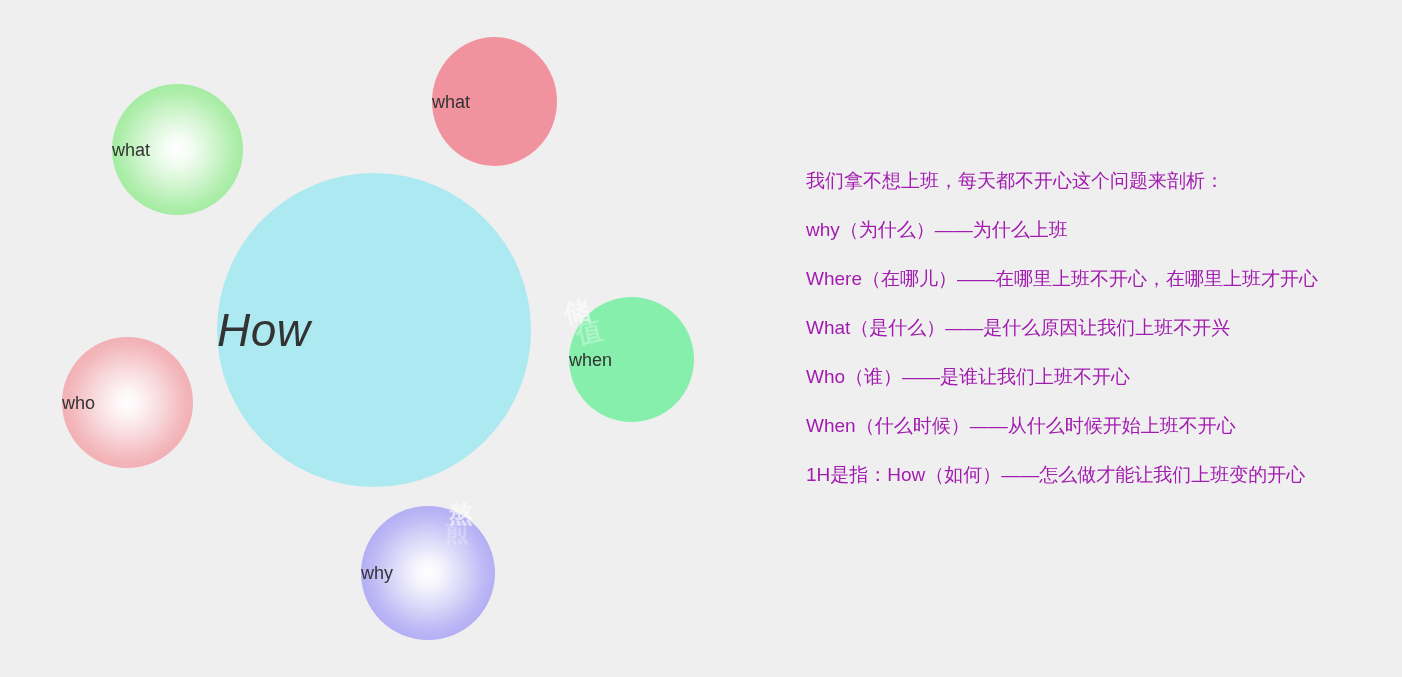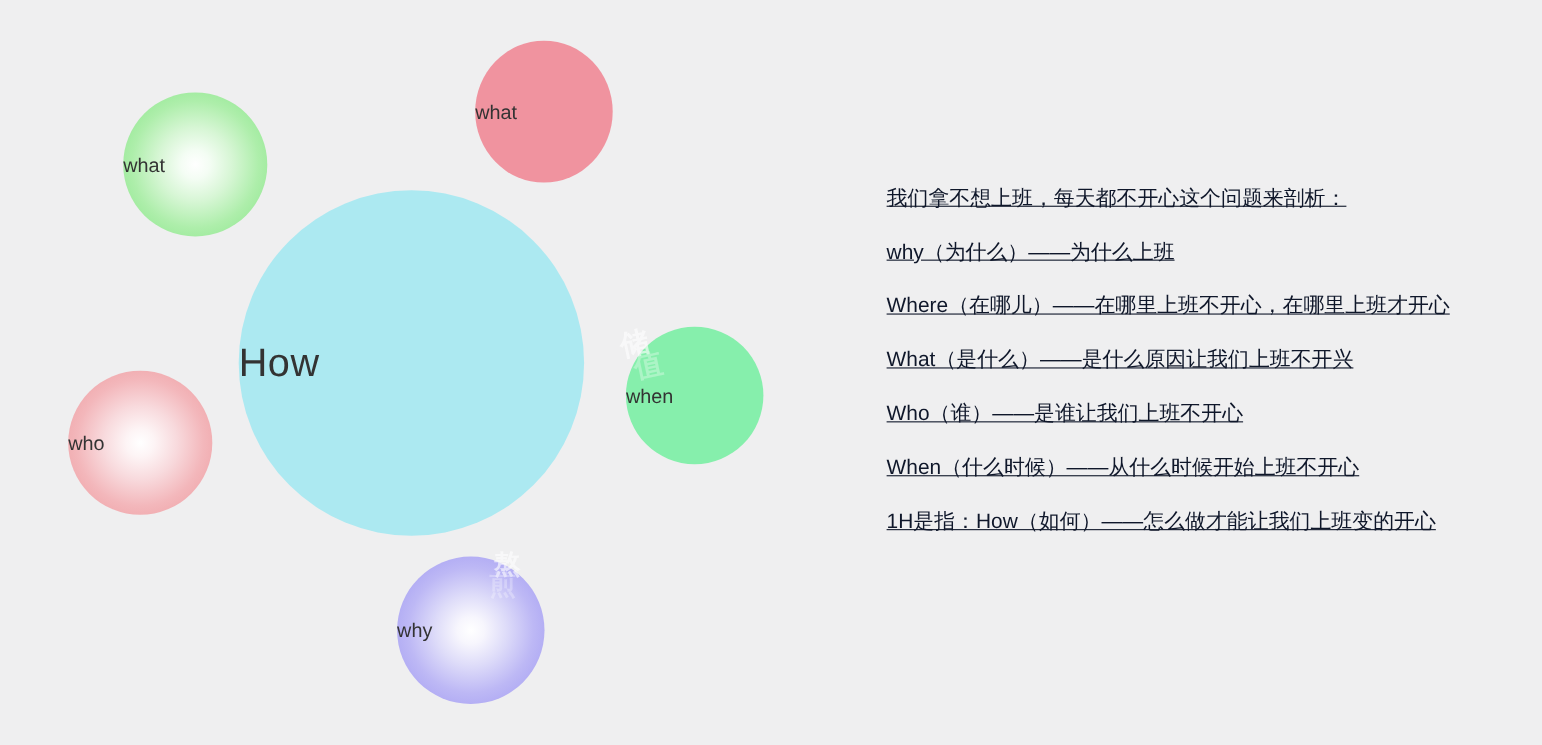--- a/index.html
+++ b/index.html
@@ -47,22 +47,23 @@
 
   
   #bubble-how {
     left: 217px;
     top: 173px;
     width: 314px;
     height: 314px;
     background: #ace9f1;
   }
   #bubble-how .bubble-label {
-    font-size: 36px;
+    font-size: 46px;
     letter-spacing: 0.5px;
+    font-style: italic;
   }
 
   
   #bubble-where {
     left: 112px;
     top: 84px;
     width: 131px;
     height: 131px;
     background: radial-gradient(circle at 50% 50%,
                 #ffffff 0%, #f4fdf4 14%, #d7f6d5 36%,
@@ -141,26 +142,25 @@
   }
 
   
   #text-panel {
     position: absolute;
     left: 806px;
     top: 156px;
     width: 560px;
   }
   .text-line {
-    color: #0f172a;
+    color: #a21caf;
     font-size: 19px;
     line-height: 49px;
     white-space: nowrap;
     font-family: "Liberation Sans", "DejaVu Sans", sans-serif;
-    text-decoration: underline;
   }
 </style>
 </head>
 <body>
 
 <div id="canvas">
 
   <div class="bubble-area">
 
     <div class="bubble sat" id="bubble-where">

